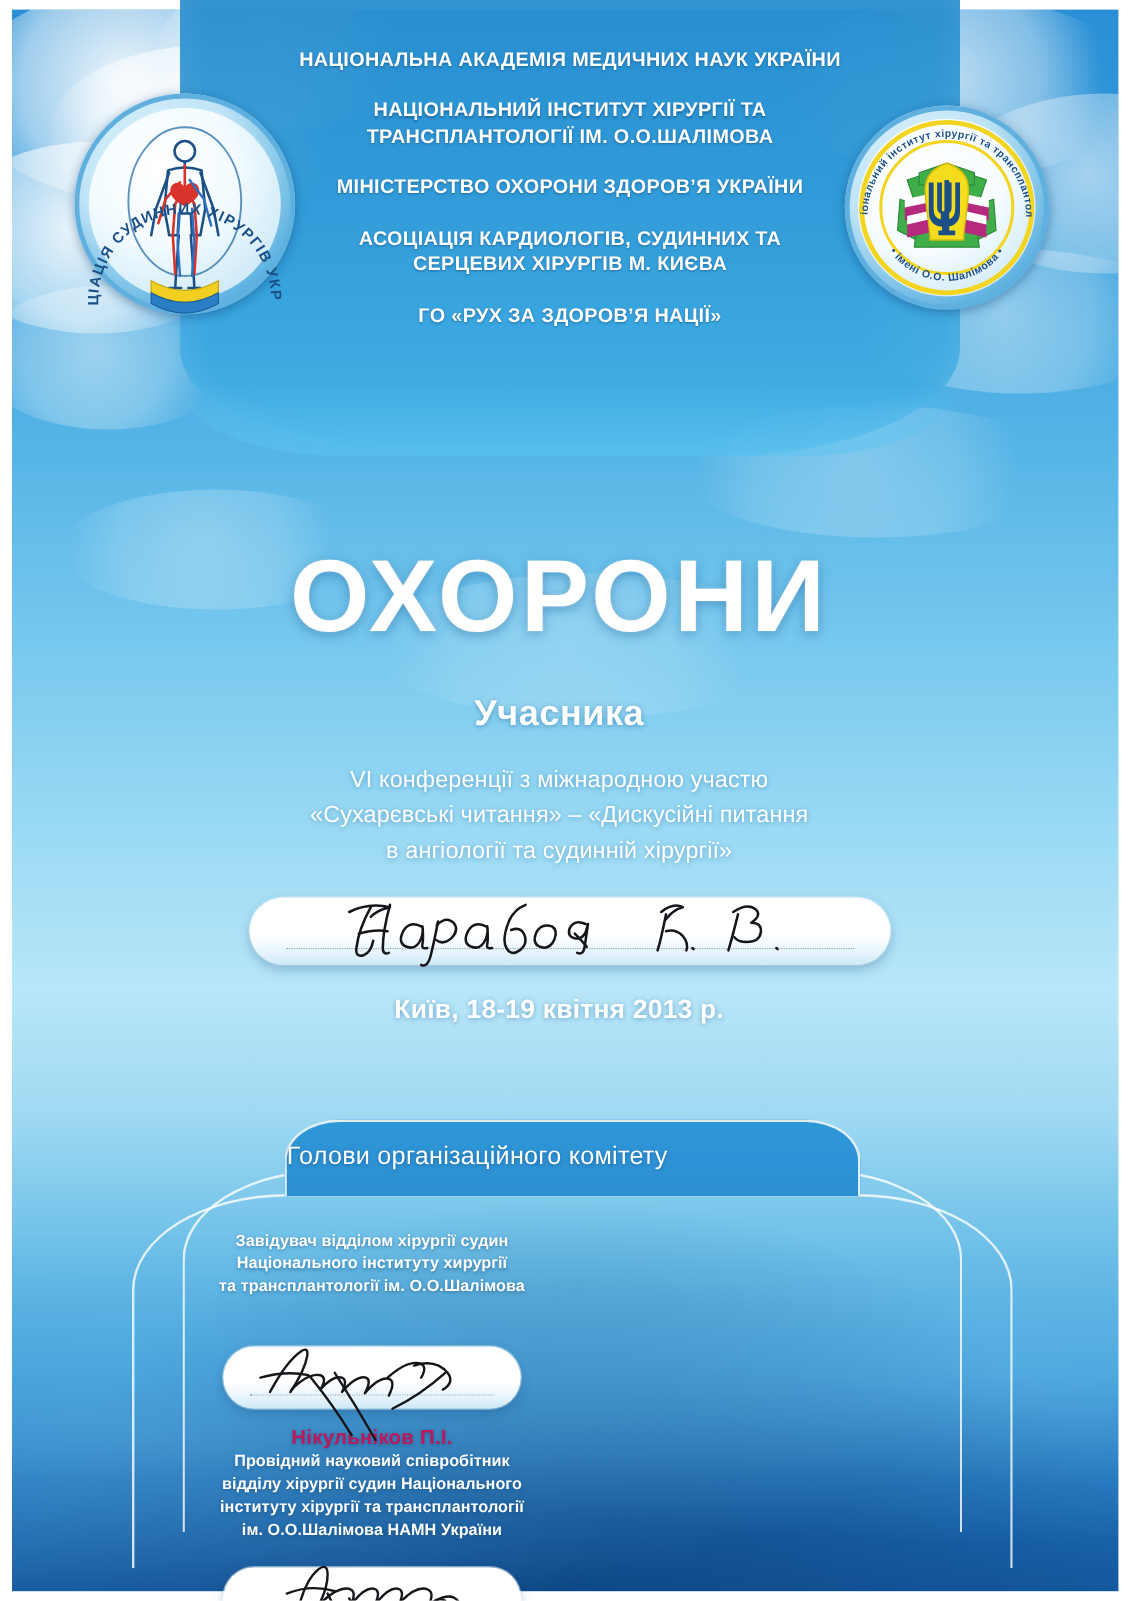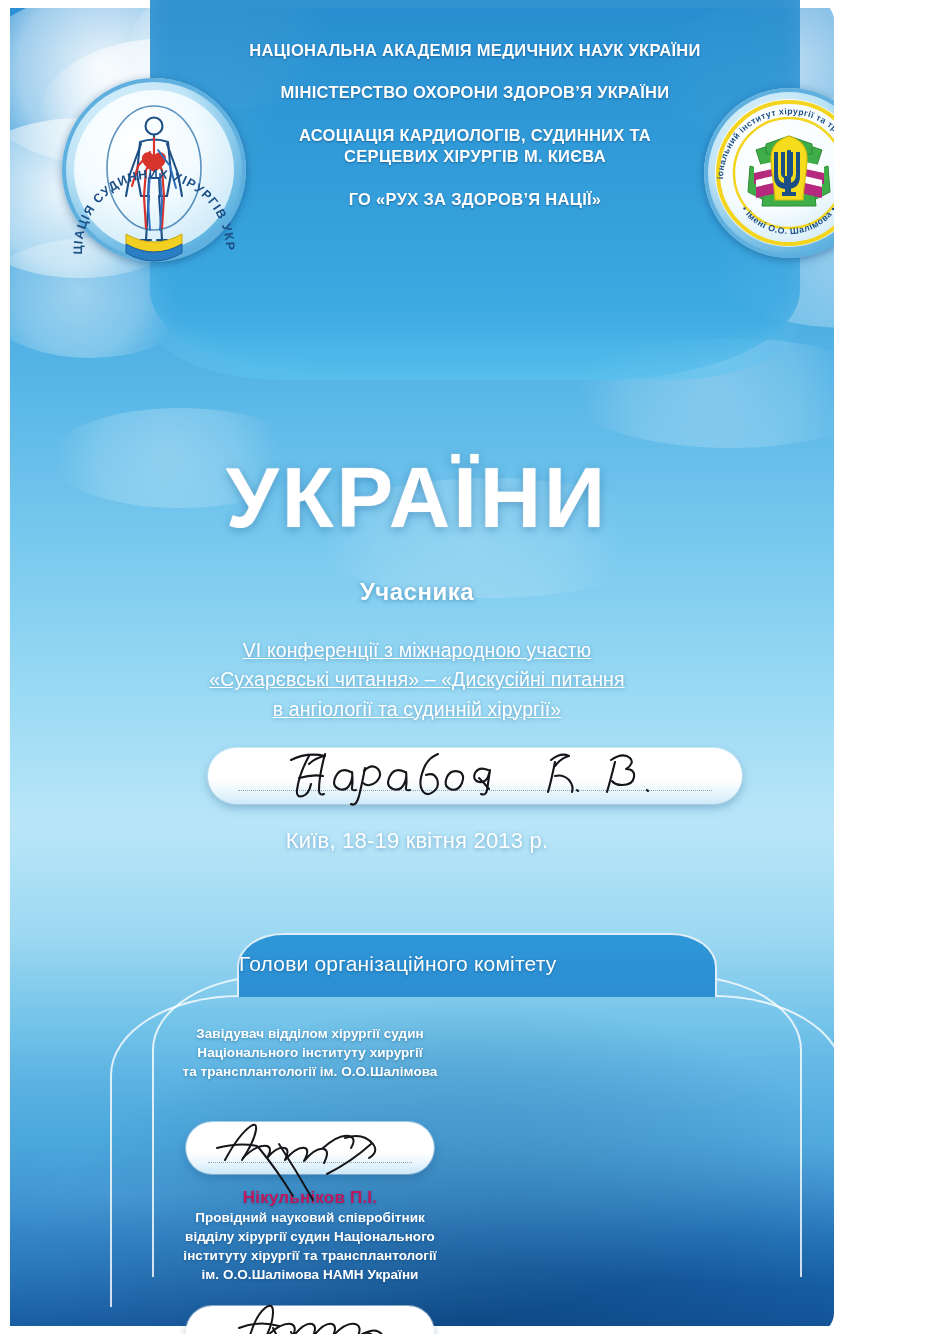--- a/index.html
+++ b/index.html
@@ -7,25 +7,24 @@
     margin: 0;
     padding: 0;
     background: #ffffff;
   }
   body {
     font-family: "Liberation Sans", "DejaVu Sans", sans-serif;
   }
 
   .page {
     position: relative;
-    width: 834px;
+    width: 932px;
     height: 1334px;
     overflow: hidden;
     background: #ffffff;
-    border-radius: 21px;
   }
 
   
   .sky {
     position: absolute;
     left: 10px;
     top: 8px;
     width: 930px;
     height: 1318px;
     overflow: hidden;
@@ -156,42 +155,42 @@
     letter-spacing: 3px;
     line-height: 1;
     text-shadow: 0 2px 10px rgba(20,90,150,.45), 0 0 2px rgba(255,255,255,.6);
     z-index: 6;
   }
   .diploma-sub {
     position: absolute;
     left: 0; right: 0;
     top: 578px;
     text-align: center;
-    font-size: 24px;
+    font-size: 30px;
     font-weight: bold;
     color: #ffffff;
     letter-spacing: .5px;
     text-shadow: 0 1px 4px rgba(20,90,150,.5);
     z-index: 6;
   }
 
   
   .conf {
     position: absolute;
     left: 0; right: 0;
     top: 636px;
     text-align: center;
     color: #ffffff;
     font-size: 19.5px;
     line-height: 1.5;
     letter-spacing: .1px;
     text-shadow: 0 1px 4px rgba(20,90,150,.45);
     z-index: 6;
   }
-  .conf div { white-space: nowrap; text-decoration: underline; }
+  .conf div { white-space: nowrap; }
 
   
   .name-plate {
     position: absolute;
     left: 208px;
     top: 748px;
     width: 534px;
     height: 56px;
     border-radius: 28px;
     background: linear-gradient(180deg, #ffffff 0%, #ffffff 56%, #eaf6fd 78%, #cfeaf8 100%);
@@ -214,21 +213,21 @@
   }
   .name-hand svg { display: inline-block; }
 
   .date-line {
     position: absolute;
     left: 0; right: 0;
     top: 828px;
     text-align: center;
     color: #ffffff;
     font-size: 22px;
-    font-weight: normal;
+    font-weight: bold;
     letter-spacing: .2px;
     text-shadow: 0 1px 4px rgba(20,90,150,.45);
     z-index: 6;
   }
 
   
   .frame {
     position: absolute;
     border: 2px solid rgba(255,255,255,.80);
     border-bottom: none;
@@ -347,20 +346,23 @@
     <div class="cloud cl9"></div>
     <div class="cloud cl10"></div>
     <div class="cloud cl11"></div>
     <div class="water"></div>
   </div>
 
   <div class="header-band"></div>
 
   <div class="header-lines">
     <div class="hline">НАЦІОНАЛЬНА АКАДЕМІЯ МЕДИЧНИХ НАУК УКРАЇНИ</div>
+    <div class="hline">
+      <span>НАЦІОНАЛЬНИЙ ІНСТИТУТ ХІРУРГІЇ ТА<br>ТРАНСПЛАНТОЛОГІЇ ІМ. О.О.ШАЛІМОВА</span>
+    </div>
     <div class="hline">МІНІСТЕРСТВО ОХОРОНИ ЗДОРОВ’Я УКРАЇНИ</div>
     <div class="hline">
       <span>АСОЦІАЦІЯ КАРДИОЛОГІВ, СУДИННИХ ТА<br>СЕРЦЕВИХ ХІРУРГІВ М. КИЄВА</span>
     </div>
     <div class="hline">ГО «РУХ ЗА ЗДОРОВ’Я НАЦІЇ»</div>
   </div>
 
   <div class="emblem emblem-left">
     <svg viewBox="0 0 184 184" xmlns="http://www.w3.org/2000/svg" aria-hidden="true">
       <defs>
@@ -463,21 +465,21 @@
 
       <text font-family="'Liberation Sans', sans-serif" font-size="8.6" font-weight="bold" fill="#1b4f86" letter-spacing=".45">
         <textPath href="#rArcTop" startOffset="50%" text-anchor="middle">Національний інститут хірургії та трансплантології</textPath>
       </text>
       <text font-family="'Liberation Sans', sans-serif" font-size="8.8" font-weight="bold" fill="#1b4f86" letter-spacing=".5">
         <textPath href="#rArcBot" startOffset="50%" text-anchor="middle">• імені О.О. Шалімова •</textPath>
       </text>
     </svg>
   </div>
 
-  <div class="diploma-title">УКРАЇНИ</div>
+  <div class="diploma-title">ОХОРОНИ</div>
   <div class="diploma-sub">Учасника</div>
 
   <div class="conf">
     <div>VI конференції з міжнародною участю</div>
     <div>«Сухарєвські читання» – «Дискусійні питання</div>
     <div>в ангіології та судинній хірургії»</div>
   </div>
 
   <div class="name-plate">
     <div class="rule"></div>

